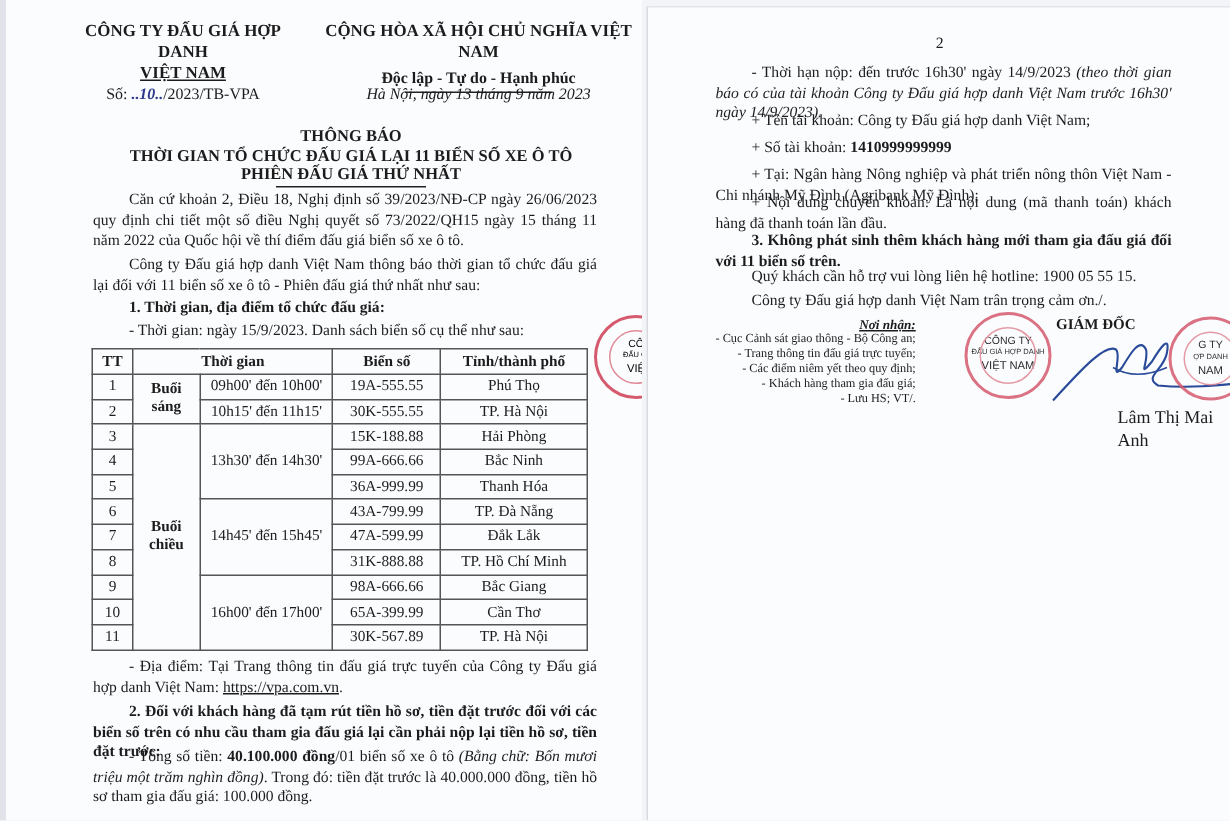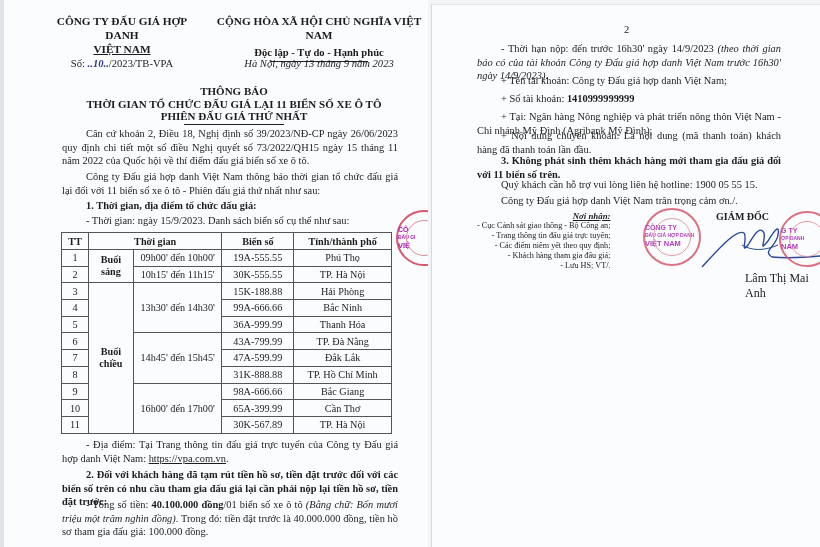--- a/index.html
+++ b/index.html
@@ -32,34 +32,34 @@
   .link { text-decoration: underline; }
 
   
   table.plates { position: absolute; left: 57px; top: 232px; width: 331px; border-collapse: collapse; font-size: 10.2px; }
   table.plates td, table.plates th { border: 1px solid #555; text-align: center; height: 16.7px; padding: 0 2px; }
   table.plates th { font-weight: bold; height: 17px; }
   .c-tt { width: 27px; } .c-sess { width: 45px; } .c-time { width: 89px; } .c-plate { width: 72px; } .c-prov { width: 98px; }
   .sess { font-weight: bold; line-height: 12px; }
 
   
-  .stamp { position: absolute; border-radius: 50%; border: 2px solid #d55a6e; color: #a21caf; text-align: left; font-family: "Liberation Sans", sans-serif; font-weight: bold; }
+  .stamp { position: absolute; border-radius: 50%; border: 2px solid #d55a6e; color: #000000; text-align: center; font-family: "Liberation Sans", sans-serif; font-weight: normal; }
   .stamp .inner { position: absolute; left: 8px; top: 8px; right: 8px; bottom: 8px; border-radius: 50%; border: 1px solid #e08a97; }
   .stamp-l { left: 396px; top: 210px; width: 56px; height: 56px; clip-path: inset(0 24px 0 0); }
   .stamp-mid { left: 643px; top: 208px; width: 58px; height: 58px; opacity: .85; }
   .stamp-r { left: 779px; top: 211px; width: 56px; height: 56px; opacity: .85; }
   .stamp .t1 { font-size: 7px; margin-top: 14px; line-height: 8px; }
   .stamp .t2 { font-size: 5px; line-height: 7px; }
   .stamp .t3 { font-size: 7.5px; line-height: 9px; }
 
   
   .pgno { position: absolute; left: 0; width: 389px; top: 19px; text-align: center; font-size: 10.5px; }
   .recipients { position: absolute; left: 45px; top: 206px; font-size: 8.2px; line-height: 10px; text-align: right; }
   .recipients .h { font-style: italic; font-weight: bold; text-decoration: underline; font-size: 8.8px; }
-  .director { position: absolute; left: 284px; top: 206px; font-weight: bold; font-size: 10px; text-align: right; }
+  .director { position: absolute; left: 272px; top: 206px; font-weight: bold; font-size: 10px; text-align: right; }
   .signer { position: absolute; left: 313px; top: 266px; font-weight: normal; font-size: 12px; }
   .sig { position: absolute; left: 250px; top: 210px; width: 150px; height: 60px; }
 </style>
 </head>
 <body>
 
 <div class="left-strip"></div>
 
 <div class="page page-left">
   <div class="hdr-left">

